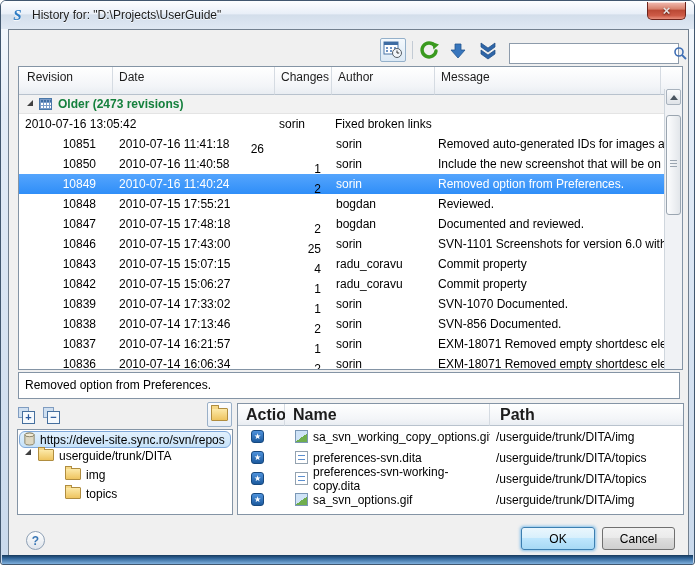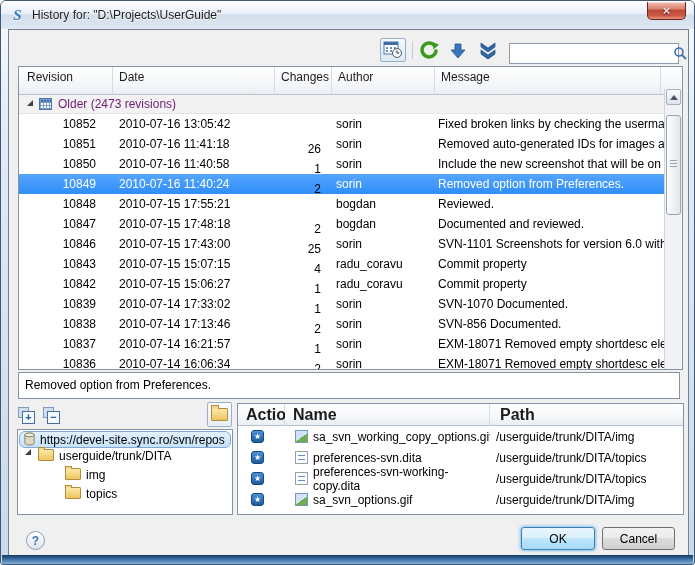--- a/index.html
+++ b/index.html
@@ -34,21 +34,21 @@
   
   .htable{position:absolute;left:9px;top:36px;width:665px;height:304px;box-sizing:border-box;
     background:#fff;border:1px solid #8494a5;overflow:hidden;}
   .hheader{display:grid;grid-template-columns:94px 162px 57px 103px 226px 1fr;height:28px;}
   .hheader .hcell{box-sizing:border-box;border-right:1px solid #d5dbe2;border-bottom:1px solid #b8c2cd;
     background:linear-gradient(180deg,#ffffff,#f3f5f8 70%,#e9edf2);
     font-size:12px;color:#1c1c1c;line-height:21px;padding-left:6px;white-space:nowrap;overflow:hidden;}
   .hheader .hcell:first-child{padding-left:8px;}
   .hheader .hcell:last-child{border-right:none;}
   .group-row{display:flex;align-items:center;height:18px;width:645px;background:#f2f2f2;
-    border-bottom:1px solid #e4e4e4;font-size:12px;font-weight:normal;color:#701a75;}
+    border-bottom:1px solid #e4e4e4;font-size:12px;font-weight:bold;color:#15803d;}
   .tri-expanded{width:0;height:0;border-left:6px solid transparent;border-bottom:6px solid #404040;margin:0 6px 2px 8px;}
   .cal-ico{width:13px;height:12px;box-sizing:border-box;border:1px solid #4a77a8;background:#fff;margin-right:6px;
     background-image:repeating-linear-gradient(90deg,#7b9cc8 0 1px,transparent 1px 3px),
       repeating-linear-gradient(180deg,#7b9cc8 0 1px,transparent 1px 3px),
       linear-gradient(#3f6da3 0 3px,#ffffff 3px);}
   .hrow{display:grid;grid-template-columns:94px 162px 57px 103px 1fr;width:645px;height:20px;line-height:20px;
     font-size:12px;color:#000;cursor:default;}
   .hrow.selected{background:linear-gradient(180deg,#55a5fd,#2f8ef8);color:#fff;}
   .c-rev{text-align:right;padding-right:17px;}
   .c-date{padding-left:6px;white-space:nowrap;}
@@ -191,21 +191,20 @@
         <div class="hcell"></div>
       </div>
       <div class="group-row">
         <span class="tri-expanded"></span>
         <span class="cal-ico"></span>
         <span>Older (2473 revisions)</span>
       </div>
       <div>
 
           <div class="hrow">
-            <div class="c-rev">10852</div>
             <div class="c-date">2010-07-16 13:05:42</div>
             <div class="c-chg">26</div>
             <div class="c-auth">sorin</div>
             <div class="c-msg">Fixed broken links by checking the userma...</div>
           </div>
 
           <div class="hrow">
             <div class="c-rev">10851</div>
             <div class="c-date">2010-07-16 11:41:18</div>
             <div class="c-chg">1</div>

